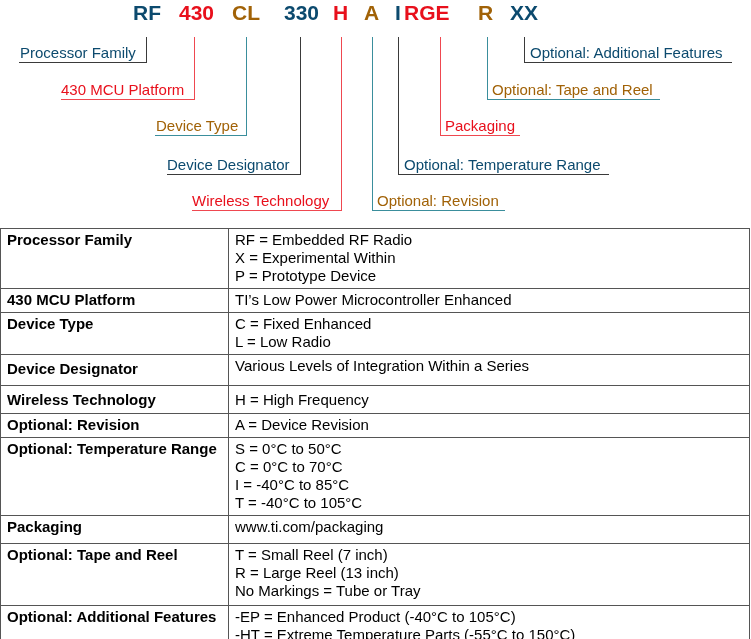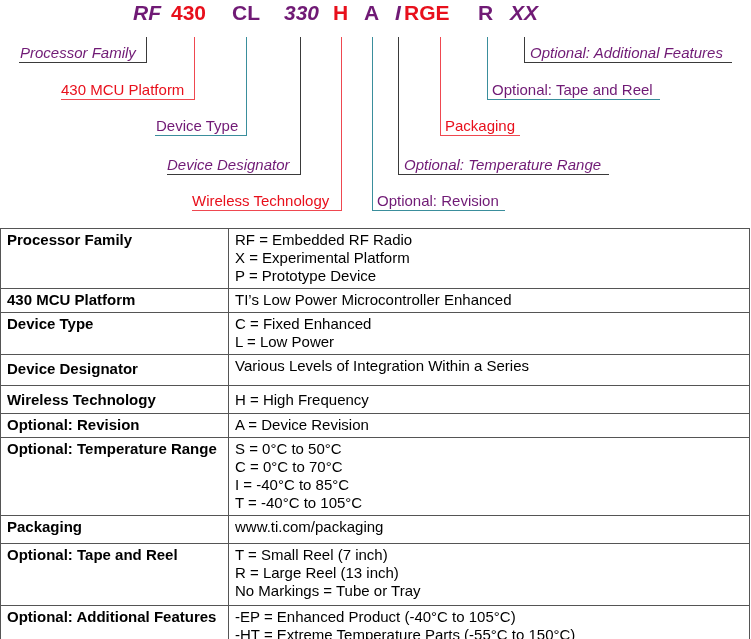--- a/index.html
+++ b/index.html
@@ -1,33 +1,33 @@
 <!DOCTYPE html>
 <html><head>
 <meta charset="utf-8">
 <style>
   html,body{margin:0;padding:0;background:#fff;}
   body{width:751px;height:639px;position:relative;overflow:hidden;font-family:"Liberation Sans",sans-serif;color:#000;}
   .code{position:absolute;top:0;font-weight:bold;font-size:21px;line-height:26px;}
   .vline{position:absolute;width:1px;}
   .hline{position:absolute;height:1px;}
   .lbl{position:absolute;font-size:15px;line-height:18px;white-space:nowrap;}
-  .black{color:#701a75;font-style:italic;} .red{color:#e8101c;} .teal{color:#701a75;}
+  .black{color:#0c4a6e;} .red{color:#e8101c;} .teal{color:#a16207;}
   .bblack{background:#3a3a3a;} .bred{background:#ef4850;} .bteal{background:#3a8e9c;}
   table{position:absolute;left:0;top:228px;width:750px;border-collapse:collapse;font-size:15px;}
   td{border:1.5px solid #555;vertical-align:top;padding:2px 6px 3px 6px;line-height:18px;}
   td.k{font-weight:bold;width:215px;}
   .ln{display:block;}
 </style>
 </head>
 <body>
 
 <div>
   <span class="code black" style="left:133px">RF</span>
-  <span class="code red" style="left:171px">430</span>
+  <span class="code red" style="left:179px">430</span>
   <span class="code teal" style="left:232px">CL</span>
   <span class="code black" style="left:284px">330</span>
   <span class="code red" style="left:333px">H</span>
   <span class="code teal" style="left:364px">A</span>
   <span class="code black" style="left:395px">I</span>
   <span class="code red" style="left:404px">RGE</span>
   <span class="code teal" style="left:478px">R</span>
   <span class="code black" style="left:510px">XX</span>
 </div>
 
@@ -63,35 +63,35 @@
 <span class="lbl red" style="left:445px;top:117px">Packaging</span>
 <span class="lbl teal" style="left:492px;top:81px">Optional: Tape and Reel</span>
 <span class="lbl black" style="left:530px;top:44px">Optional: Additional Features</span>
 
 <table>
   <tbody>
       <tr style="height:57px">
     <td class="k">Processor Family</td>
     <td>
       <span class="ln">RF = Embedded RF Radio</span>
-      <span class="ln">X = Experimental Platform</span>
+      <span class="ln">X = Experimental Within</span>
       <span class="ln">P = Prototype Device</span>
     </td>
   </tr>
   <tr style="height:22px">
     <td class="k">430 MCU Platform</td>
     <td>
       <span class="ln">TI’s Low Power Microcontroller Enhanced</span>
     </td>
   </tr>
   <tr style="height:41px">
     <td class="k">Device Type</td>
     <td>
       <span class="ln">C = Fixed Enhanced</span>
-      <span class="ln">L = Low Power</span>
+      <span class="ln">L = Low Radio</span>
     </td>
   </tr>
   <tr style="height:31px">
     <td class="k" style="padding-top:5px">Device Designator</td>
     <td style="">
       <span class="ln">Various Levels of Integration Within a Series</span>
     </td>
   </tr>
   <tr style="height:28px">
     <td class="k" style="padding-top:5px">Wireless Technology</td>

